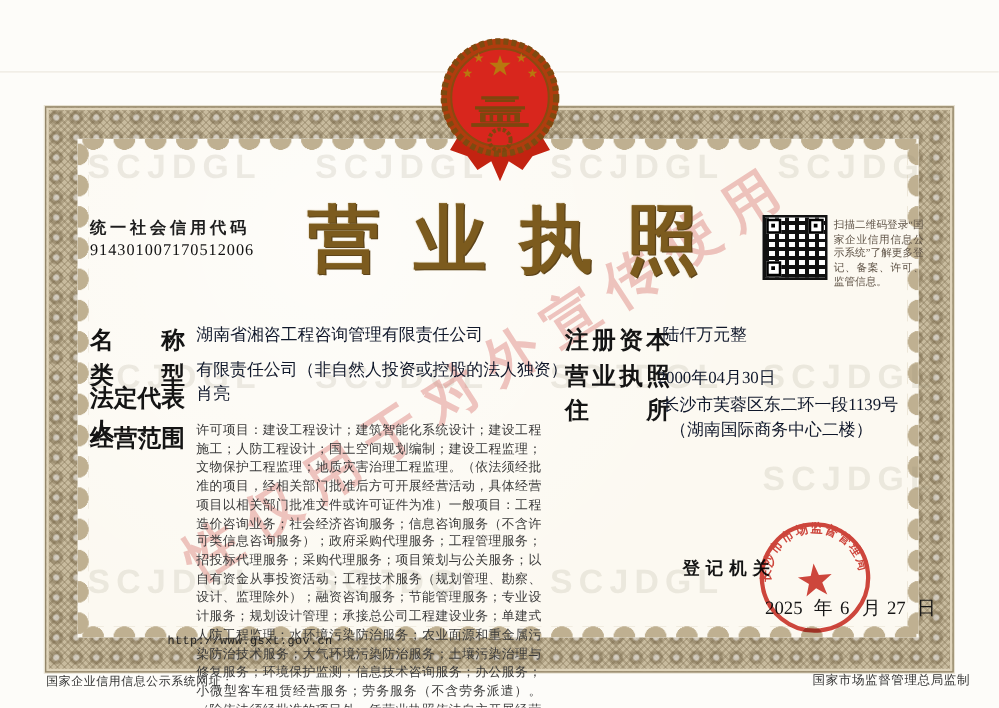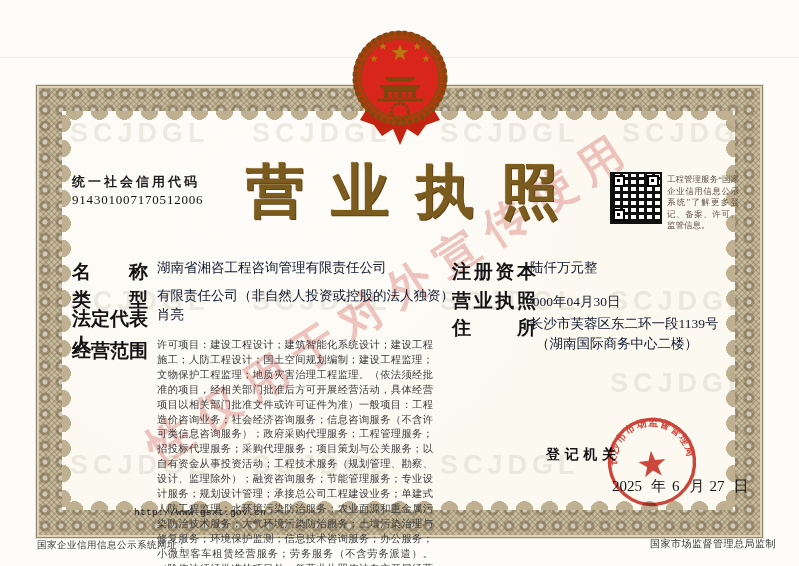--- a/index.html
+++ b/index.html
@@ -194,21 +194,21 @@
 <div class="abs credit-label">统一社会信用代码</div>
 <div class="abs credit-code">914301007170512006</div>
 
 <div class="abs title">营业执照</div>
 
 <div class="abs qr">
   <div class="finder f-tl"></div>
   <div class="finder f-tr"></div>
   <div class="finder f-bl"></div>
 </div>
-<div class="abs qr-caption">工程管理服务“国家企业信用信息公示系统”了解更多登记、备案、许可、监管信息。</div>
+<div class="abs qr-caption">扫描二维码登录“国家企业信用信息公示系统”了解更多登记、备案、许可、监管信息。</div>
 
 <div class="abs flabel l-col row-name">名称</div>
 <div class="abs fvalue v-col row-name">湖南省湘咨工程咨询管理有限责任公司</div>
 
 <div class="abs flabel l-col row-type">类型</div>
 <div class="abs fvalue v-col row-type">有限责任公司（非自然人投资或控股的法人独资）</div>
 
 <div class="abs flabel l-col row-rep">法定代表人</div>
 <div class="abs fvalue v-col row-rep">肖亮</div>
 

